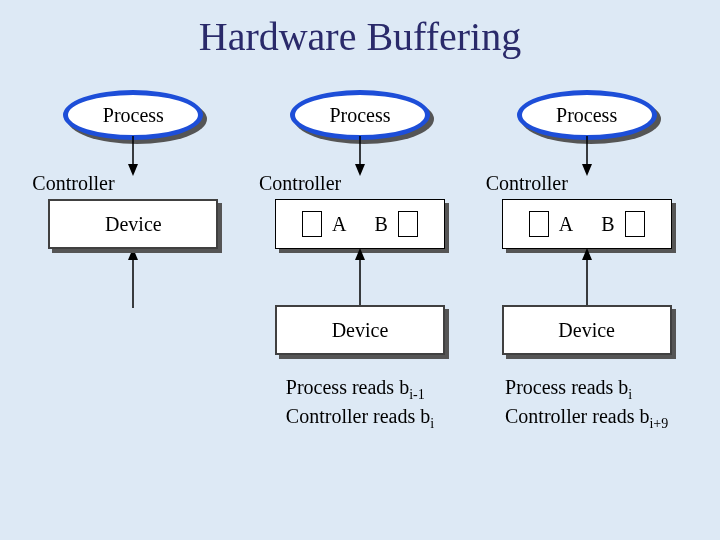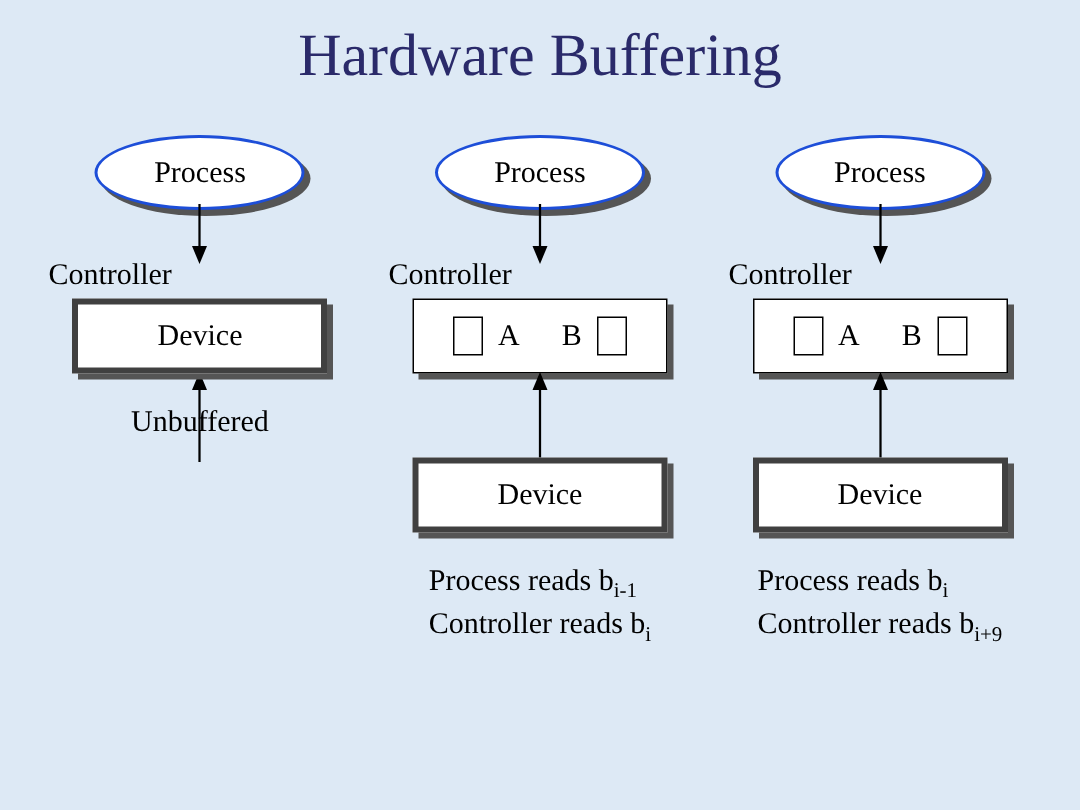--- a/index.html
+++ b/index.html
@@ -43,21 +43,21 @@
     width: 140px; height: 50px;
     border-radius: 50%;
     background: #555;
   }
   .ellipse {
     position: absolute;
     left: 0; top: 0;
     width: 140px; height: 50px;
     border-radius: 50%;
     background: #fff;
-    border: 2px solid #1d4ed8;
+    border: 5px solid #1d4ed8;
     display: flex;
     align-items: center;
     justify-content: center;
     font-size: 20px;
     color: #000;
   }
   .ctrl-label {
     align-self: flex-start;
     font-size: 20px;
     color: #000;
@@ -103,21 +103,21 @@
     position: absolute;
     left: 4px; top: 4px;
     width: 170px; height: 50px;
     background: #555;
   }
   .device {
     position: absolute;
     left: 0; top: 0;
     width: 170px; height: 50px;
     background: #fff;
-    border: 4px solid #404040;
+    border: 2px solid #404040;
     display: flex;
     align-items: center;
     justify-content: center;
     font-size: 20px;
   }
   .caption {
     font-size: 20px;
     color: #000;
     text-align: left;
     min-height: 56px;
@@ -151,21 +151,20 @@
     <svg class="arrow-svg" style="left:92px; top:158px;" width="26" height="60">
       <line x1="13" y1="12" x2="13" y2="60" stroke="#000" stroke-width="1.5"></line>
       <polygon points="13,0 8,12 18,12" fill="#000"></polygon>
     </svg>
     <div class="device-wrap">
       <div class="device-shadow"></div>
       <div class="device">
           <span>Device</span>
         </div>
     </div>
-    <div class="caption">Unbuffered</div>
   </div>
 
   <div class="col">
     <div class="ellipse-wrap">
       <div class="ellipse-shadow"></div>
       <div class="ellipse">
           <span>Process</span>
         </div>
     </div>
     <svg class="arrow-svg" style="left:90px; top:46px;" width="30" height="40">

